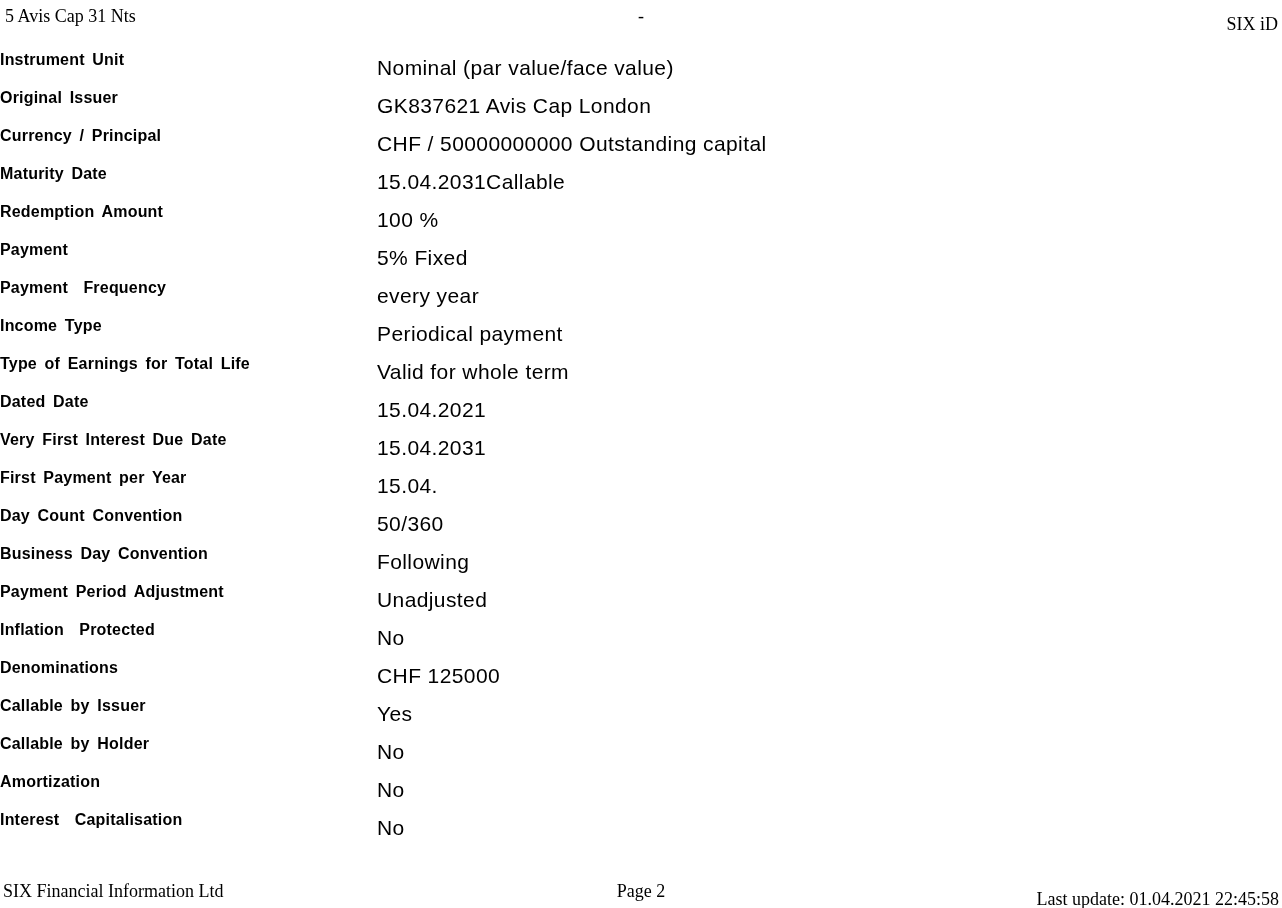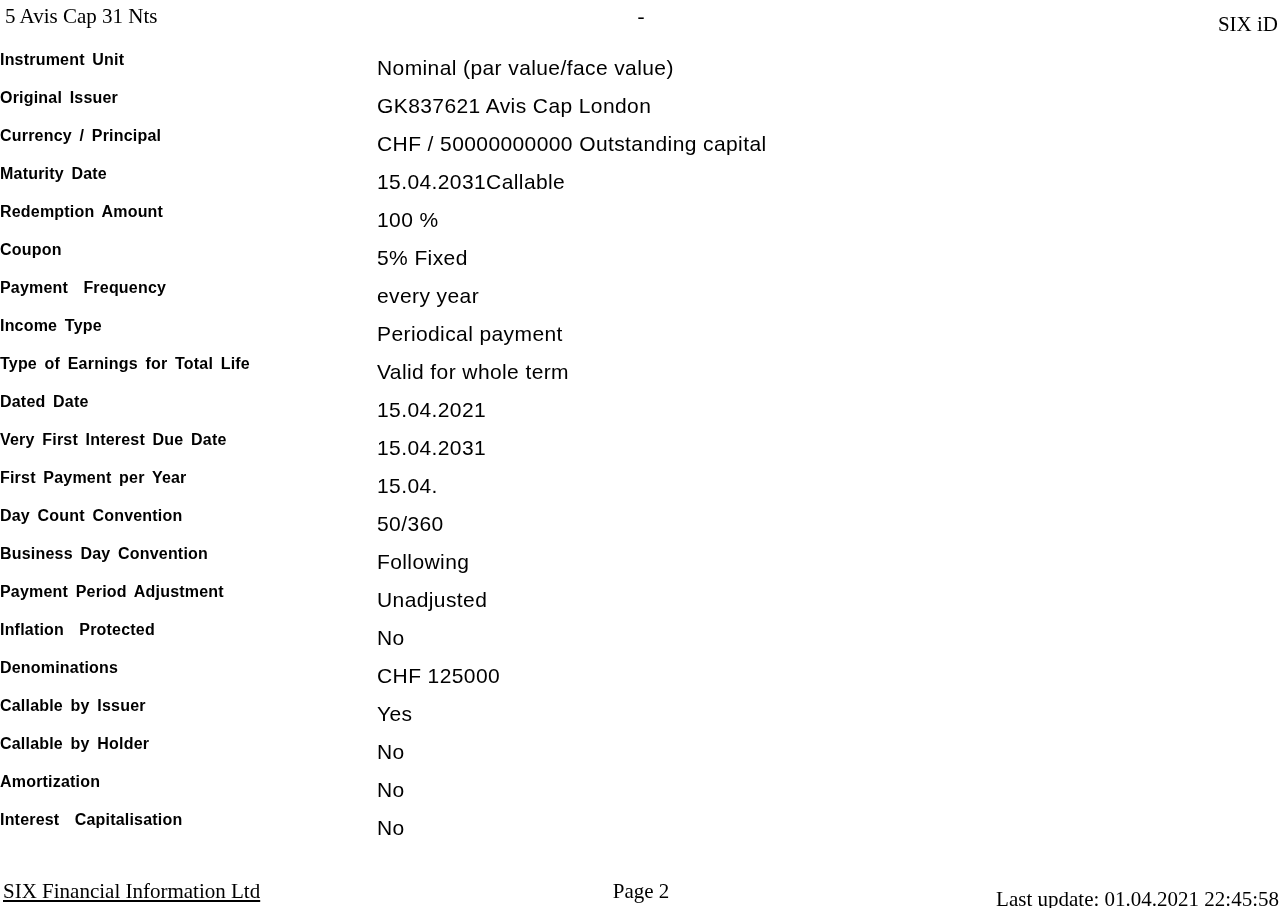--- a/index.html
+++ b/index.html
@@ -14,30 +14,30 @@
     overflow: hidden;
     color: #000000;
     font-family: "Liberation Sans", sans-serif;
   }
   
   .page-edge {
     position: absolute;
     left: 0;
     right: 0;
     font-family: "Liberation Serif", serif;
-    font-size: 21px;
+    font-size: 18px;
     line-height: 20px;
     white-space: pre;
   }
   .page-edge .edge-left   { position: absolute; left: 5px;  top: 0; }
   .page-edge .edge-center { position: absolute; left: 50%;  top: 0; transform: translateX(-50%); }
   .page-edge .edge-right  { position: absolute; right: 4px; top: 8px; }
   .header { top: 6px;  height: 20px; }
   .footer { top: 881px; height: 20px; }
-  .footer .edge-left { left: 3px; text-decoration: underline; }
+  .footer .edge-left { left: 3px; }
   .footer .edge-right { right: 3px; }
   
   .fields {
     position: absolute;
     top: 41px;
     left: 0;
     width: 100%;
   }
   .row {
     display: flex;
@@ -91,21 +91,21 @@
     <div class="label">Maturity Date</div>
     <div class="value">15.04.2031Callable</div>
   </div>
 
   <div class="row">
     <div class="label">Redemption Amount</div>
     <div class="value">100 %</div>
   </div>
 
   <div class="row">
-    <div class="label">Coupon</div>
+    <div class="label">Payment</div>
     <div class="value">5% Fixed</div>
   </div>
 
   <div class="row">
     <div class="label">Payment  Frequency</div>
     <div class="value">every year</div>
   </div>
 
   <div class="row">
     <div class="label">Income Type</div>

